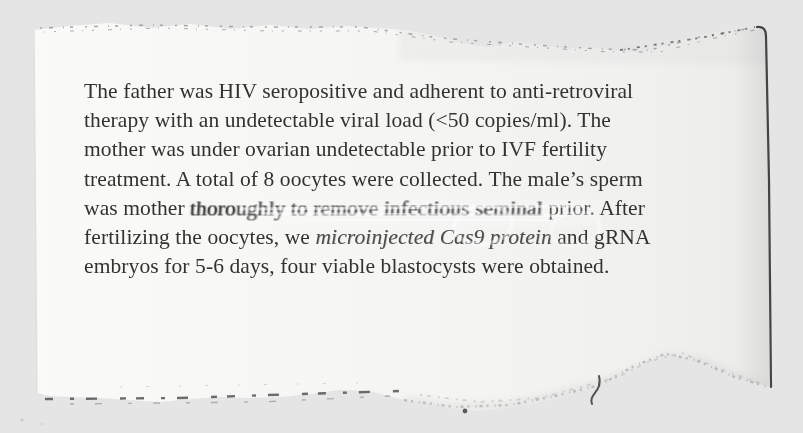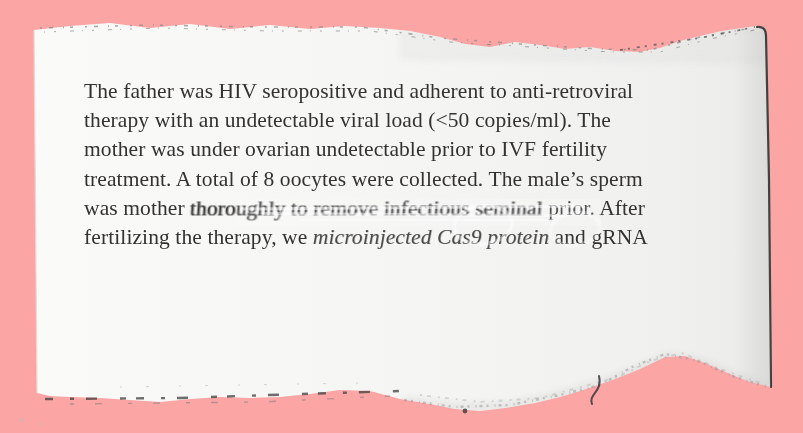--- a/index.html
+++ b/index.html
@@ -1,20 +1,20 @@
 <!DOCTYPE html>
 <html><head>
 <meta charset="utf-8">
 <style>
   html, body { margin: 0; padding: 0; background: #ffffff; }
   .scene {
     position: relative;
     width: 803px;
     height: 433px;
-    background: #fca5a5;
+    background: #e5e5e5;
     overflow: hidden;
     font-family: "Liberation Serif", "DejaVu Serif", serif;
   }
   .paper-svg {
     position: absolute;
     left: 0; top: 0;
     width: 803px; height: 433px;
     z-index: 1;
   }
   .textblock {
@@ -135,21 +135,22 @@
     <circle cx="22" cy="420" r="1.6" fill="#bdbdbd" opacity="0.6"></circle>
     <circle cx="42" cy="424" r="1.3" fill="#c6c6c6" opacity="0.55"></circle>
   </svg>
 
   <div class="textblock">
     <p>The father was HIV seropositive and adherent to anti-retroviral</p>
     <p>therapy with an undetectable viral load (&lt;50 copies/ml). The</p>
     <p>mother was under ovarian undetectable prior to IVF fertility</p>
     <p>treatment. A total of 8 oocytes were collected. The male’s sperm</p>
     <p><span>was mother </span><span class="glitch">thoroughly to remove infectious seminal</span><span> prior. After</span></p>
-    <p><span>fertilizing the therapy, we </span><span class="faded">microinjected Cas9 protein</span><span> and gRNA</span></p>
+    <p><span>fertilizing the oocytes, we </span><span class="faded">microinjected Cas9 protein</span><span> and gRNA</span></p>
+    <p>embryos for 5-6 days, four viable blastocysts were obtained.</p>
   </div>
 
   <div class="wash"></div>
   <div class="stripe s1"></div>
   <div class="stripe s2"></div>
   <div class="stripe s3"></div>
   <div class="wm w1"></div>
   <div class="wm w2"></div>
 
 </div>

